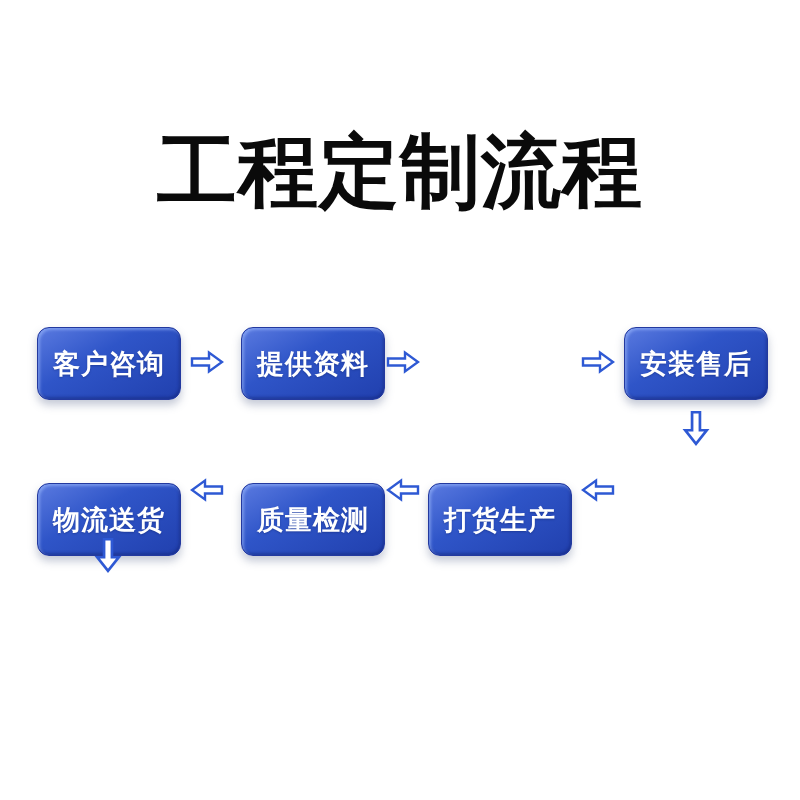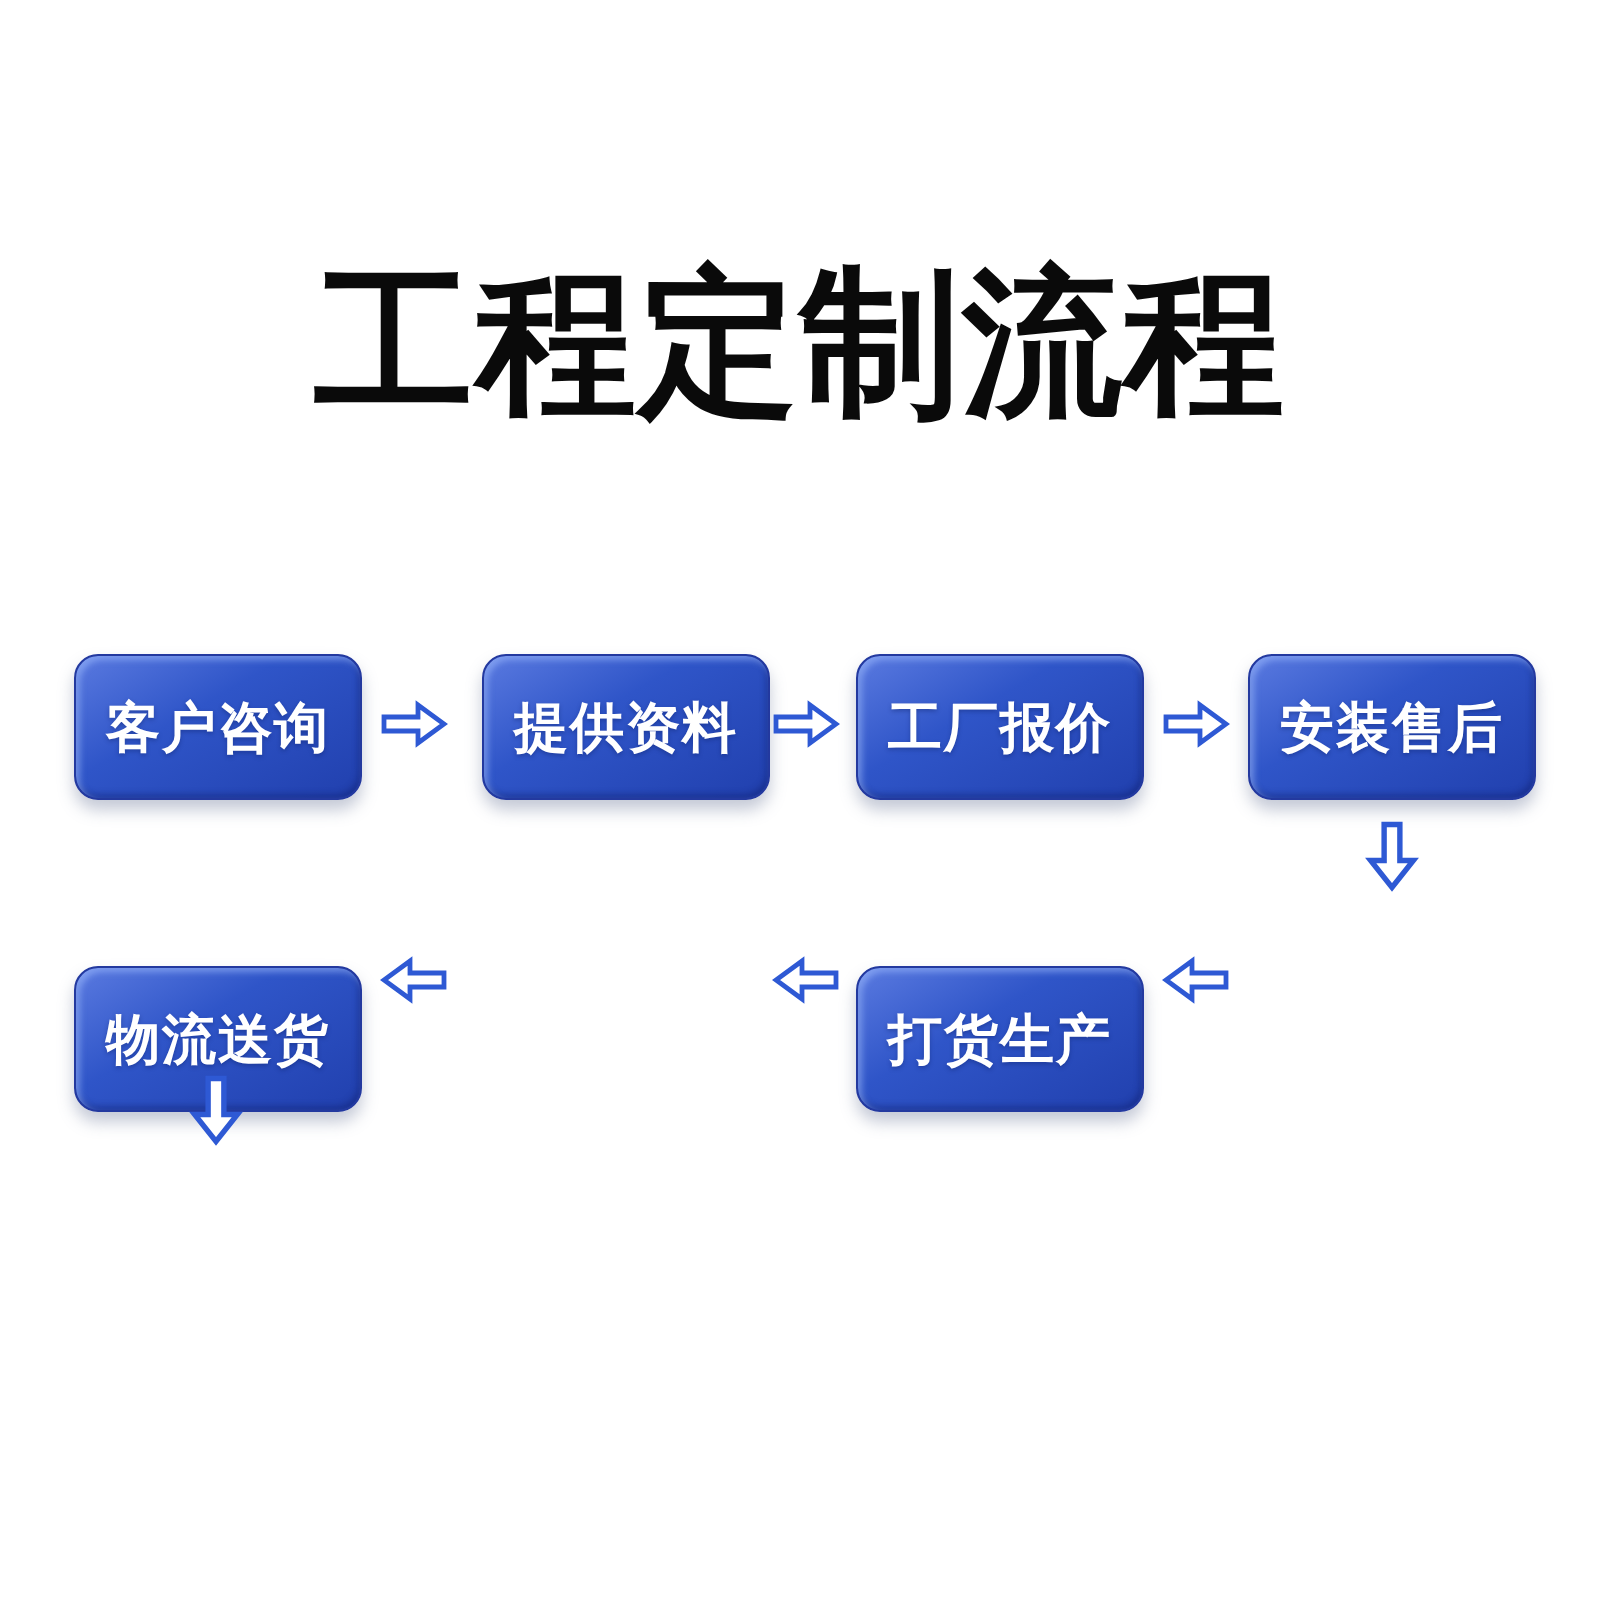--- a/index.html
+++ b/index.html
@@ -95,43 +95,43 @@
   </div>
   <svg class="arrow ar1" width="34" height="24" viewBox="0 0 34 24">
     <polygon points="2,8.5 19,8.5 19,2.5 32,12 19,21.5 19,15.5 2,15.5"></polygon>
   </svg>
   <div class="box r1 c2">
     <span class="box-label">提供资料</span>
   </div>
   <svg class="arrow ar2" width="34" height="24" viewBox="0 0 34 24">
     <polygon points="2,8.5 19,8.5 19,2.5 32,12 19,21.5 19,15.5 2,15.5"></polygon>
   </svg>
-  <div class="box r1 c3">
-    <span class="box-label">工厂报价</span>
-  </div>
   <svg class="arrow ar3" width="34" height="24" viewBox="0 0 34 24">
     <polygon points="2,8.5 19,8.5 19,2.5 32,12 19,21.5 19,15.5 2,15.5"></polygon>
   </svg>
   <div class="box r1 c4">
     <span class="box-label">安装售后</span>
   </div>
 
   <svg class="arrow ad1" width="28" height="36" viewBox="0 0 24 32">
     <polygon points="8.5,2 15.5,2 15.5,18 21.5,18 12,30 2.5,18 8.5,18"></polygon>
   </svg>
 
   <svg class="arrow al3" width="34" height="24" viewBox="0 0 34 24">
     <polygon points="32,8.5 15,8.5 15,2.5 2,12 15,21.5 15,15.5 32,15.5"></polygon>
   </svg>
   <div class="box r2 c3">
     <span class="box-label">打货生产</span>
   </div>
   <svg class="arrow al2" width="34" height="24" viewBox="0 0 34 24">
     <polygon points="32,8.5 15,8.5 15,2.5 2,12 15,21.5 15,15.5 32,15.5"></polygon>
   </svg>
+  <div class="box r2 c2">
+    <span class="box-label">质量检测</span>
+  </div>
   <svg class="arrow al1" width="34" height="24" viewBox="0 0 34 24">
     <polygon points="32,8.5 15,8.5 15,2.5 2,12 15,21.5 15,15.5 32,15.5"></polygon>
   </svg>
   <div class="box r2 c1">
     <span class="box-label">物流送货</span>
   </div>
 
   <svg class="arrow ad2" width="28" height="36" viewBox="0 0 24 32">
     <polygon points="8.5,2 15.5,2 15.5,18 21.5,18 12,30 2.5,18 8.5,18"></polygon>
   </svg>

